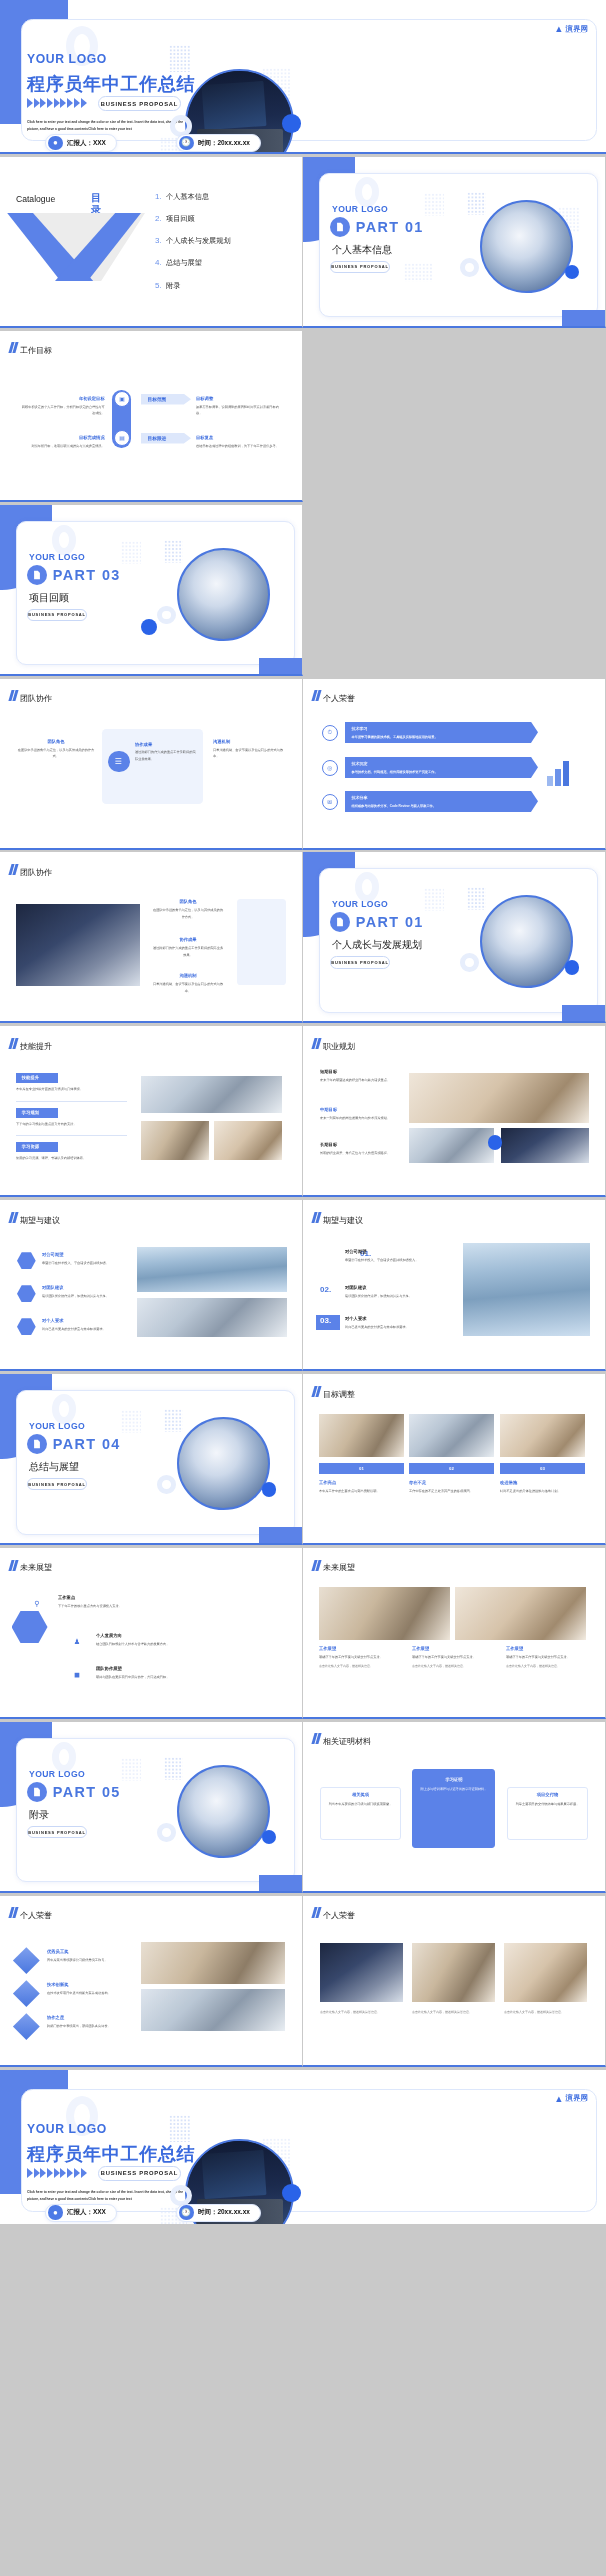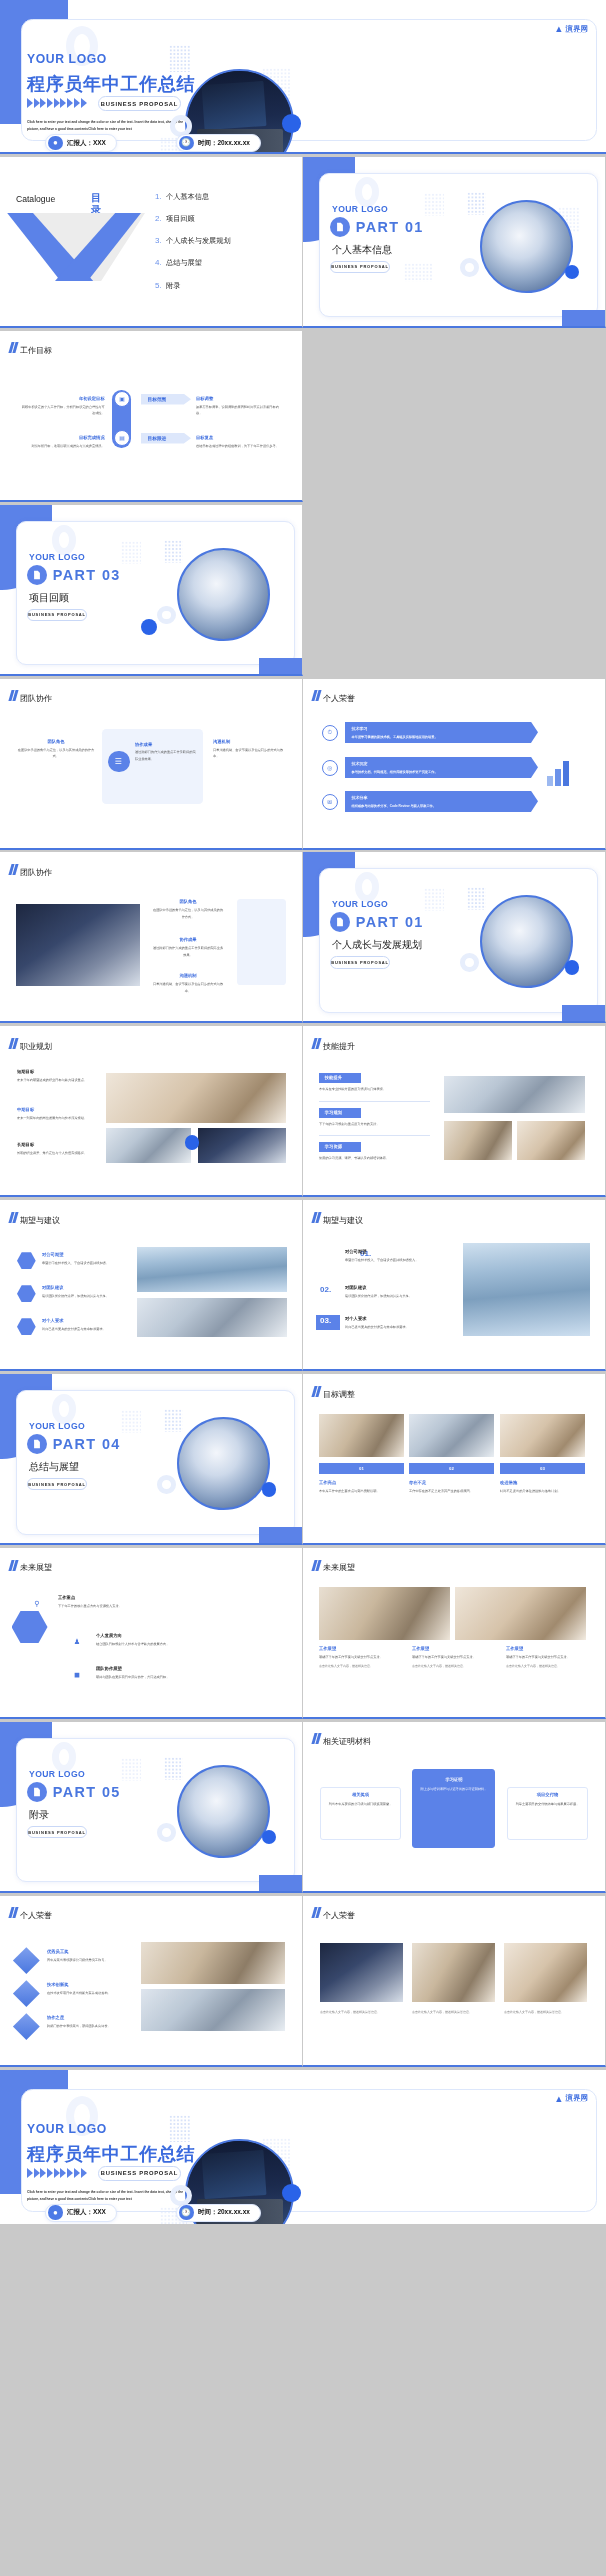--- a/index.html
+++ b/index.html
@@ -573,60 +573,60 @@
   </div>
   <div class="spacer"></div>
 
   <div class="row">
 
     <div class="slide">
       <div class="slash">
           <i></i>
           <i></i>
         </div>
+      <div class="sect-title">技能提升</div>
+
+      <div class="bar-pill" style="left:16px;top:47px;width:42px;height:9.3px;">技能提升</div>
+      <div class="body-txt" style="position:absolute;left:16px;top:60px;width:109px;">本年度在专业技能方面的提升情况与具体表现。</div>
+      <div class="sep-line" style="left:16px;top:75px;width:111px;"></div>
+
+      <div class="bar-pill" style="left:16px;top:82px;width:42px;height:9.3px;">学习规划</div>
+      <div class="body-txt" style="position:absolute;left:16px;top:95px;width:109px;">下半年的学习规划与重点提升方向的安排。</div>
+      <div class="sep-line" style="left:16px;top:109px;width:111px;"></div>
+
+      <div class="bar-pill" style="left:16px;top:116px;width:42px;height:9.3px;">学习资源</div>
+      <div class="body-txt" style="position:absolute;left:16px;top:129px;width:109px;">使用的学习资源、课程、书籍以及内部培训体系。</div>
+
+      <div class="photo ph-office" style="left:141px;top:50px;width:141px;height:37px;"></div>
+      <div class="photo ph-meet" style="left:141px;top:95px;width:68px;height:39px;"></div>
+      <div class="photo ph-hand" style="left:214px;top:95px;width:68px;height:39px;"></div>
+    </div>
+
+    <div class="slide">
+      <div class="slash">
+          <i></i>
+          <i></i>
+        </div>
       <div class="sect-title">职业规划</div>
       <div style="position:absolute;left:17px;top:43px;width:79px;">
         <div class="lbl-k">短期目标</div>
         <div class="body-txt" style="margin-top:2.9px;">未来半年内期望达成的职业目标与能力建设重点。</div>
       </div>
       <div style="position:absolute;left:17px;top:81px;width:79px;">
         <div class="lbl-b">中期目标</div>
         <div class="body-txt" style="margin-top:2.9px;">未来一到两年内的岗位发展方向与技术深度规划。</div>
       </div>
       <div style="position:absolute;left:17px;top:116px;width:79px;">
         <div class="lbl-k">长期目标</div>
         <div class="body-txt" style="margin-top:2.9px;">长期的职业愿景、角色定位与个人价值实现路径。</div>
       </div>
       <div class="photo ph-hand" style="left:106px;top:47px;width:180px;height:50px;"></div>
       <div class="photo ph-office" style="left:106px;top:102px;width:85px;height:35px;"></div>
       <div class="photo ph-code" style="left:198px;top:102px;width:88px;height:35px;"></div>
       <div class="big-dot" style="left:185px;top:109px;width:14.4px;height:14.4px;"></div>
-    </div>
-
-    <div class="slide">
-      <div class="slash">
-          <i></i>
-          <i></i>
-        </div>
-      <div class="sect-title">技能提升</div>
-
-      <div class="bar-pill" style="left:16px;top:47px;width:42px;height:9.3px;">技能提升</div>
-      <div class="body-txt" style="position:absolute;left:16px;top:60px;width:109px;">本年度在专业技能方面的提升情况与具体表现。</div>
-      <div class="sep-line" style="left:16px;top:75px;width:111px;"></div>
-
-      <div class="bar-pill" style="left:16px;top:82px;width:42px;height:9.3px;">学习规划</div>
-      <div class="body-txt" style="position:absolute;left:16px;top:95px;width:109px;">下半年的学习规划与重点提升方向的安排。</div>
-      <div class="sep-line" style="left:16px;top:109px;width:111px;"></div>
-
-      <div class="bar-pill" style="left:16px;top:116px;width:42px;height:9.3px;">学习资源</div>
-      <div class="body-txt" style="position:absolute;left:16px;top:129px;width:109px;">使用的学习资源、课程、书籍以及内部培训体系。</div>
-
-      <div class="photo ph-office" style="left:141px;top:50px;width:141px;height:37px;"></div>
-      <div class="photo ph-meet" style="left:141px;top:95px;width:68px;height:39px;"></div>
-      <div class="photo ph-hand" style="left:214px;top:95px;width:68px;height:39px;"></div>
     </div>
   </div>
   <div class="spacer"></div>
 
   <div class="row">
 
     <div class="slide">
       <div class="slash">
           <i></i>
           <i></i>

